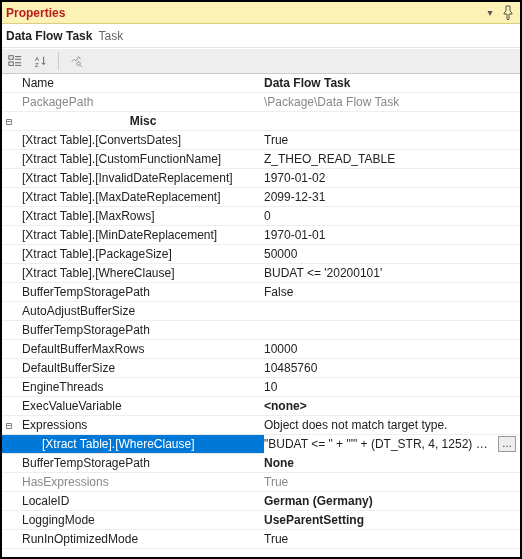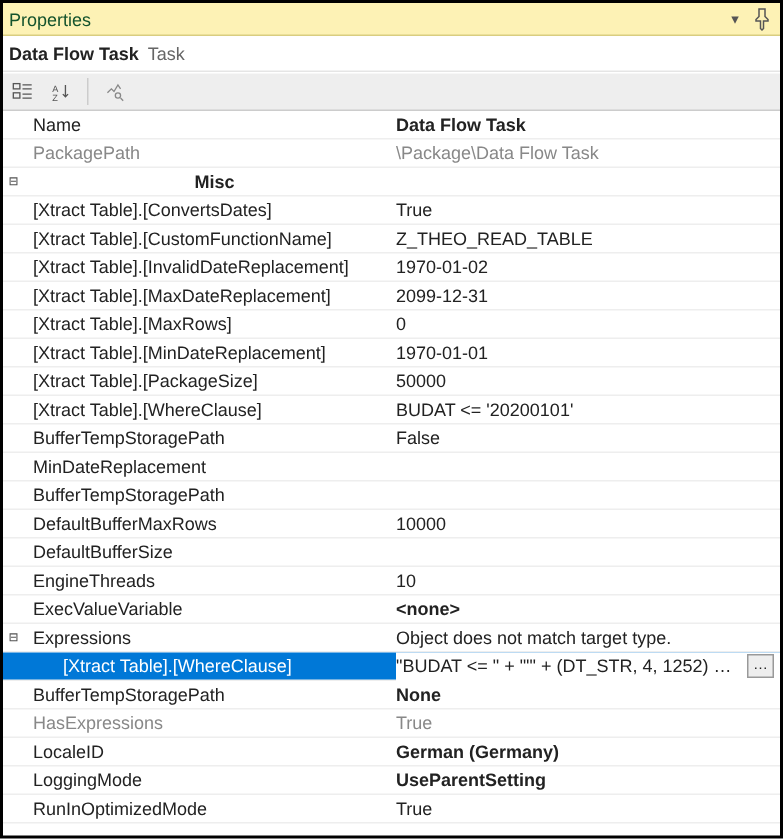--- a/index.html
+++ b/index.html
@@ -15,21 +15,21 @@
     flex-direction: column;
   }
   .titlebar {
     background: #fdf2b5;
     border-bottom: 1px solid #d9cd80;
     height: 22px;
     display: flex;
     align-items: center;
     padding: 0 4px;
   }
-  .titlebar .title { flex: 1; font-weight: 400; color: #14532d; }
+  .titlebar .title { flex: 1; font-weight: 700; color: #b91c1c; }
   .titlebar .btn {
     width: 16px; height: 16px; display:flex; align-items:center; justify-content:center;
     color:#555; font-size:10px; margin-left:2px; cursor:default;
   }
   .context {
     height: 24px;
     display: flex; align-items:center;
     padding: 0 4px; gap:6px;
     background:#fff;
     border-bottom:1px solid #e5e5e5;
@@ -208,36 +208,37 @@
       <span class="label">[Xtract Table].[WhereClause]</span>
       <span class="value">BUDAT &lt;= '20200101'</span>
     </div>
     <div class="row">
       <span class="exp plus"></span>
       <span class="label">BufferTempStoragePath</span>
       <span class="value">False</span>
     </div>
     <div class="row">
       <span class="exp plus"></span>
-      <span class="label">MinDateReplacement</span>
+      <span class="label">AutoAdjustBufferSize</span>
       <span class="value"></span>
     </div>
     <div class="row">
       <span class="exp plus"></span>
       <span class="label">BufferTempStoragePath</span>
       <span class="value"></span>
     </div>
     <div class="row">
       <span class="exp plus"></span>
       <span class="label">DefaultBufferMaxRows</span>
       <span class="value">10000</span>
     </div>
     <div class="row">
       <span class="exp plus"></span>
       <span class="label">DefaultBufferSize</span>
+      <span class="value">10485760</span>
     </div>
     <div class="row">
       <span class="exp plus"></span>
       <span class="label">EngineThreads</span>
       <span class="value">10</span>
     </div>
     <div class="row bold">
       <span class="exp plus"></span>
       <span class="label">ExecValueVariable</span>
       <span class="value">&lt;none&gt;</span>

